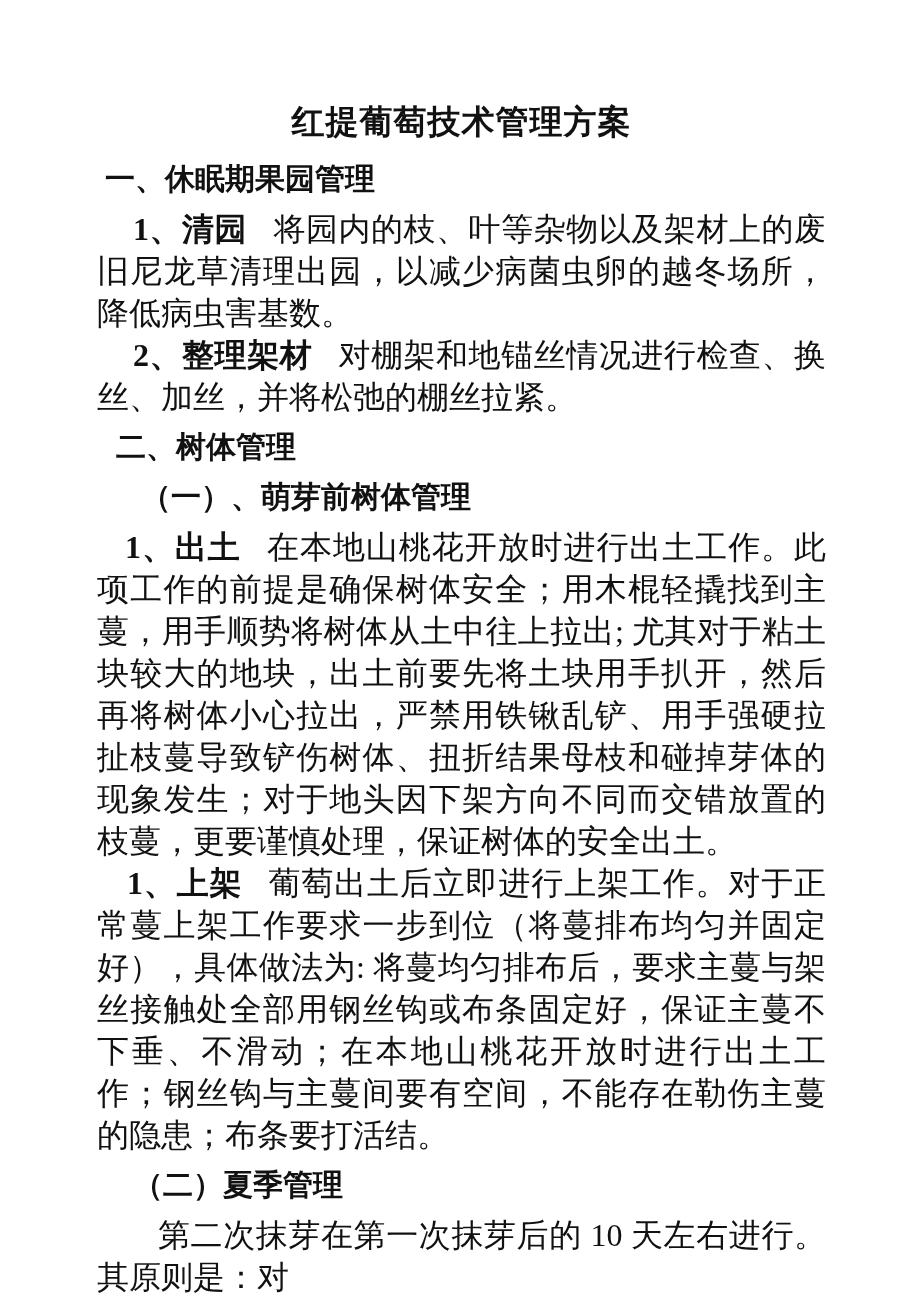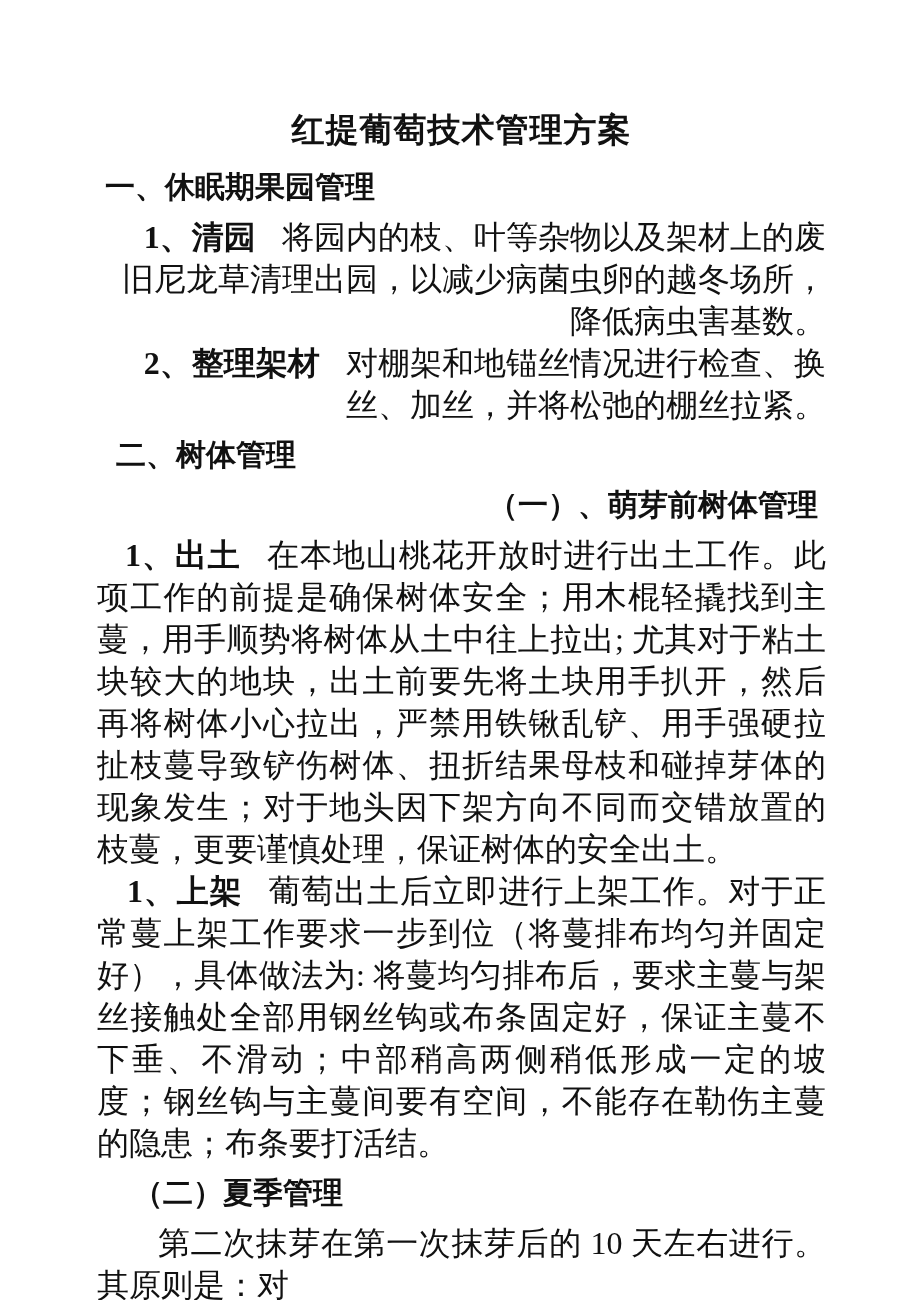--- a/index.html
+++ b/index.html
@@ -12,21 +12,21 @@
     width: 920px;
     height: 1300px;
     box-sizing: border-box;
     padding: 96px 94px 0 97px;
     background: #ffffff;
     color: #111111;
     font-family: "Liberation Serif", "DejaVu Serif", serif;
     overflow: hidden;
   }
   .doc-title {
-    margin: 12px 0 14px 0;
+    margin: 4px 0 14px 0;
     font-size: 33px;
     line-height: 44px;
     font-weight: bold;
     text-align: center;
     letter-spacing: 1px;
   }
   .h1, .h2 {
     margin: 8px;
     font-size: 30px;
     line-height: 42px;
@@ -41,21 +41,21 @@
   .para .lead {
     font-weight: bold;
     margin-right: 0.82em;
   }
   
   .ind0  { text-indent: 0; }
   .ind5  { text-indent: 5px; }
   .ind11 { text-indent: 11px; }
   .ind28 { text-indent: 28px; }
   .ind30 { text-indent: 30px; }
-  .ind36 { text-indent: 36px; text-align: right; }
+  .ind36 { text-indent: 36px; }
   .ind61 { text-indent: 61px; }
 </style>
 </head>
 <body>
 
 <div class="page">
 
   <h1 class="doc-title">红提葡萄技术管理方案</h1>
 
   <h2 class="h1 ind0">一、休眠期果园管理</h2>
@@ -63,21 +63,21 @@
   <p class="para ind36"><b class="lead">1、清园</b><span>将园内的枝、叶等杂物以及架材上的废旧尼龙草清理出园，以减少病菌虫卵的越冬场所，降低病虫害基数。</span></p>
 
   <p class="para ind36"><b class="lead">2、整理架材</b><span>对棚架和地锚丝情况进行检查、换丝、加丝，并将松弛的棚丝拉紧。</span></p>
 
   <h2 class="h1 ind11">二、树体管理</h2>
 
   <h3 class="h2 ind36">（一）、萌芽前树体管理</h3>
 
   <p class="para ind28"><b class="lead">1、出土</b><span>在本地山桃花开放时进行出土工作。此项工作的前提是确保树体安全；用木棍轻撬找到主蔓，用手顺势将树体从土中往上拉出; 尤其对于粘土块较大的地块，出土前要先将土块用手扒开，然后再将树体小心拉出，严禁用铁锹乱铲、用手强硬拉扯枝蔓导致铲伤树体、扭折结果母枝和碰掉芽体的现象发生；对于地头因下架方向不同而交错放置的枝蔓，更要谨慎处理，保证树体的安全出土。</span></p>
 
-  <p class="para ind30"><b class="lead">1、上架</b><span>葡萄出土后立即进行上架工作。对于正常蔓上架工作要求一步到位（将蔓排布均匀并固定好），具体做法为: 将蔓均匀排布后，要求主蔓与架丝接触处全部用钢丝钩或布条固定好，保证主蔓不下垂、不滑动；中部稍高两侧稍低形成一定的坡度；钢丝钩与主蔓间要有空间，不能存在勒伤主蔓的隐患；布条要打活结。</span></p>
+  <p class="para ind30"><b class="lead">1、上架</b><span>葡萄出土后立即进行上架工作。对于正常蔓上架工作要求一步到位（将蔓排布均匀并固定好），具体做法为: 将蔓均匀排布后，要求主蔓与架丝接触处全部用钢丝钩或布条固定好，保证主蔓不下垂、不滑动；在本地山桃花开放时进行出土工作；钢丝钩与主蔓间要有空间，不能存在勒伤主蔓的隐患；布条要打活结。</span></p>
 
 
   <h3 class="h2 ind28">（二）夏季管理</h3>
 
 
   <p class="para ind61"><span>第二次抹芽在第一次抹芽后的 10 天左右进行。其原则是：对</span></p>
 
 </div>
 
 </body></html>

